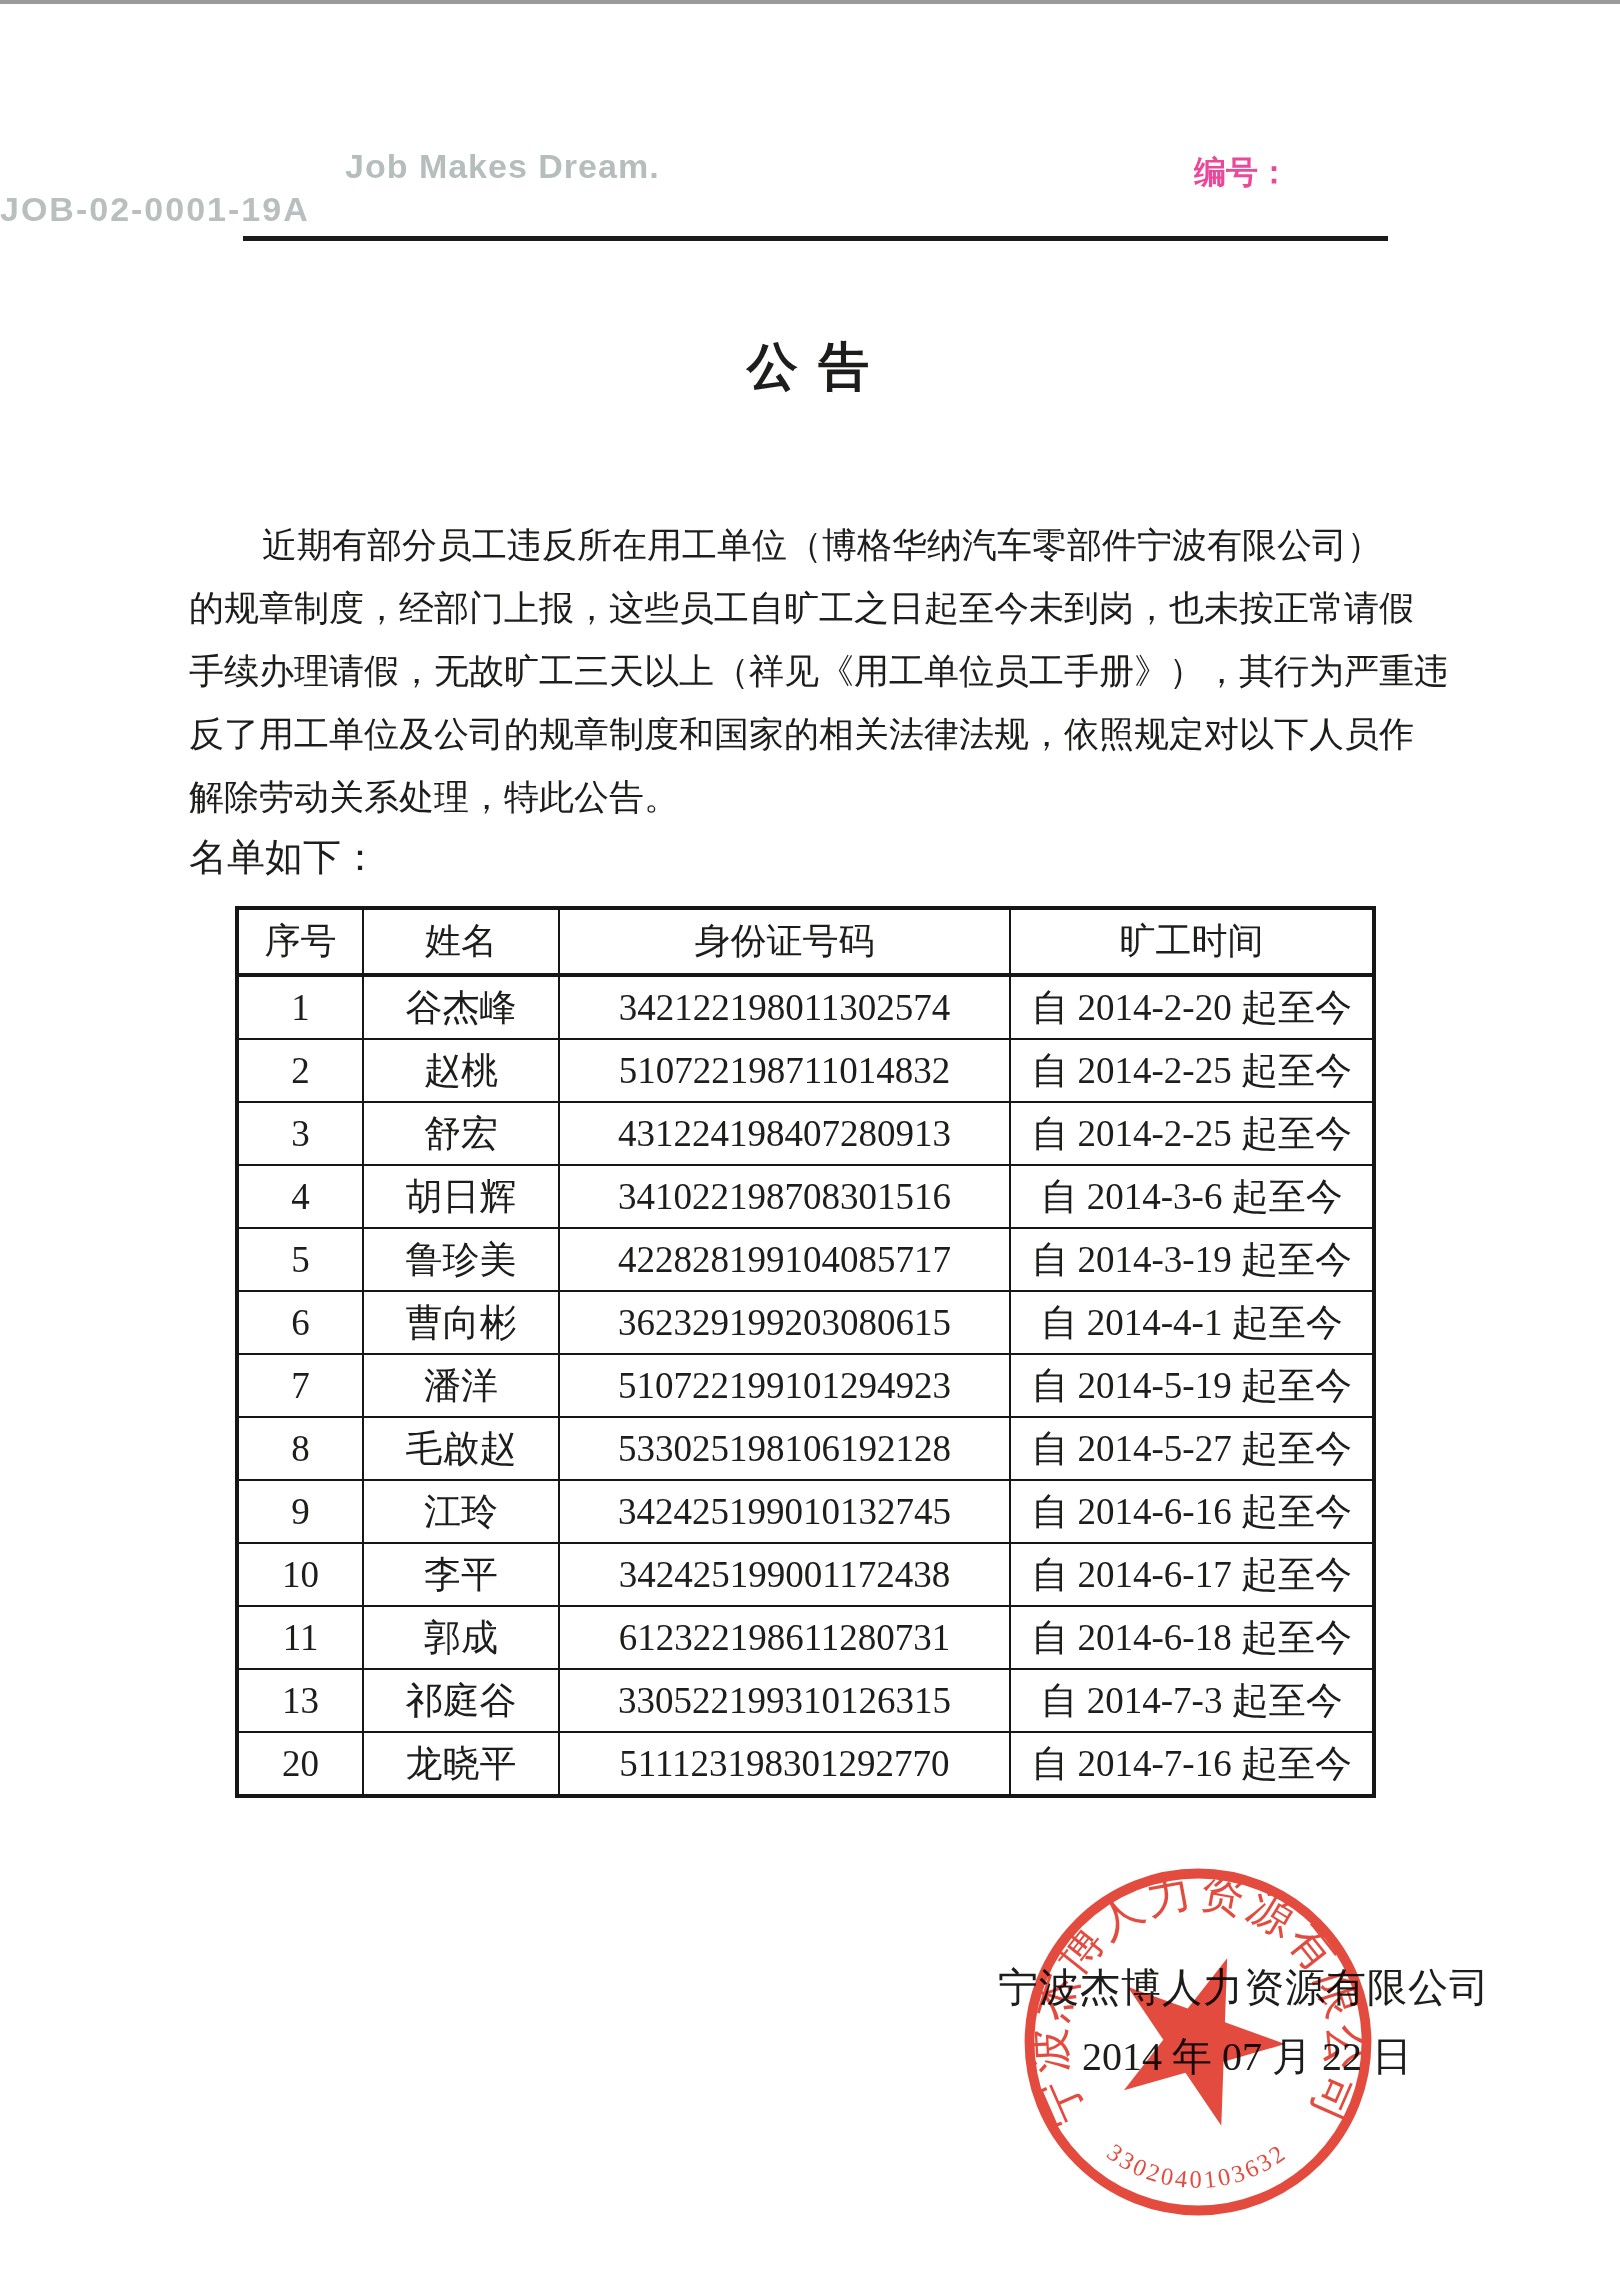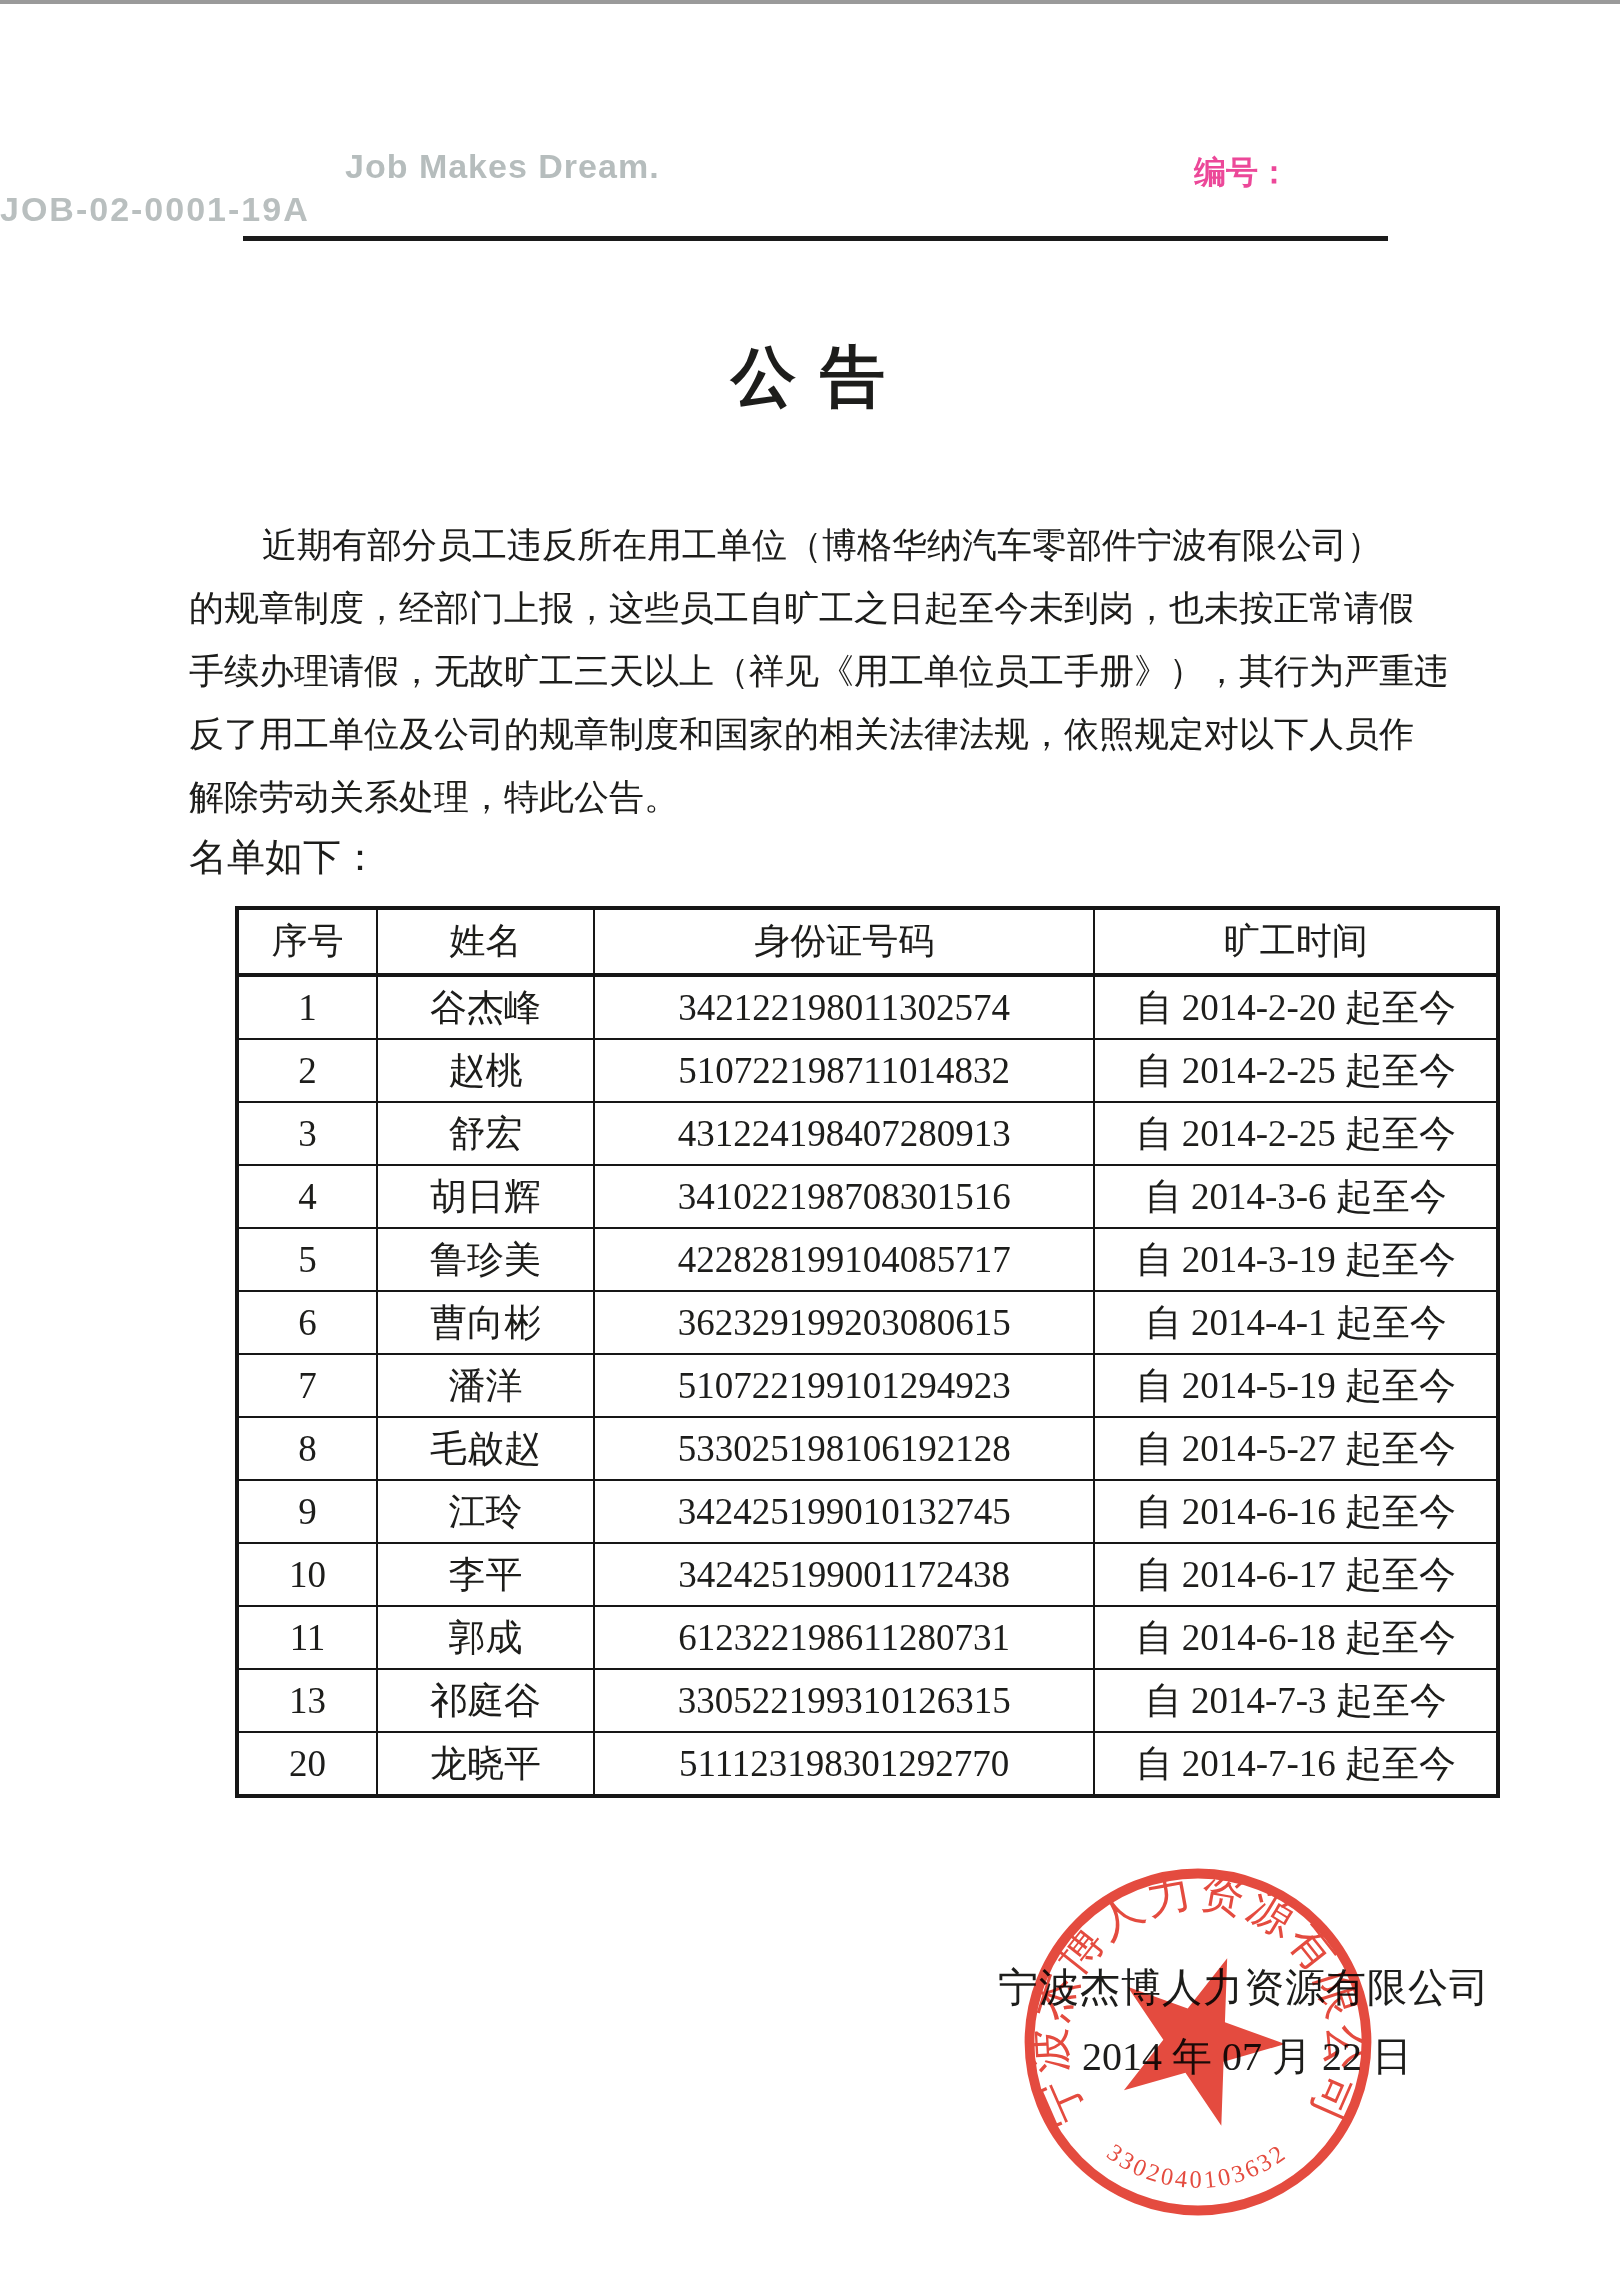--- a/index.html
+++ b/index.html
@@ -19,32 +19,32 @@
     font-size:32px; color:#ec4899;
   }
   .doccode {
     position:absolute; left:0; width:100%; top:186px; text-align:left;
     font-family:"Liberation Sans","DejaVu Sans",sans-serif; font-weight:bold;
     font-size:34px; color:#b9bfbf; letter-spacing:2px;
   }
   .rule { position:absolute; left:243px; top:232px; width:1145px; height:4.9px; background:#1b1b1b; }
   .title {
     position:absolute; left:0; width:100%; top:329px; text-align:center;
-    font-size:65px; font-weight:bold; letter-spacing:3.9px;
+    font-size:51px; font-weight:bold; letter-spacing:3.9px;
   }
   .bodytext {
     position:absolute; left:189px; top:510px; width:1255px;
     font-size:35px; line-height:63px; text-align:justify;
   }
   .bodytext .bline { white-space:nowrap; }
   .bodytext .bline.first { text-indent:73px; }
   .list-label { position:absolute; left:189px; top:828px; font-size:38px; }
 
   table.names {
-    position:absolute; left:235px; top:902px; width:1265px;
+    position:absolute; left:235px; top:902px; width:1141px;
     border-collapse:collapse; table-layout:fixed;
     border:4.9px solid #161616;
   }
   table.names th, table.names td {
     border:2.9px solid #161616; text-align:center; vertical-align:middle;
     padding:0; overflow:hidden;
   }
   table.names th { height:63px; font-size:36px; font-weight:normal; border-bottom:4.9px solid #161616; }
   table.names td { height:61px; font-size:37px; }
   col.c-no  { width:11.1%; }

